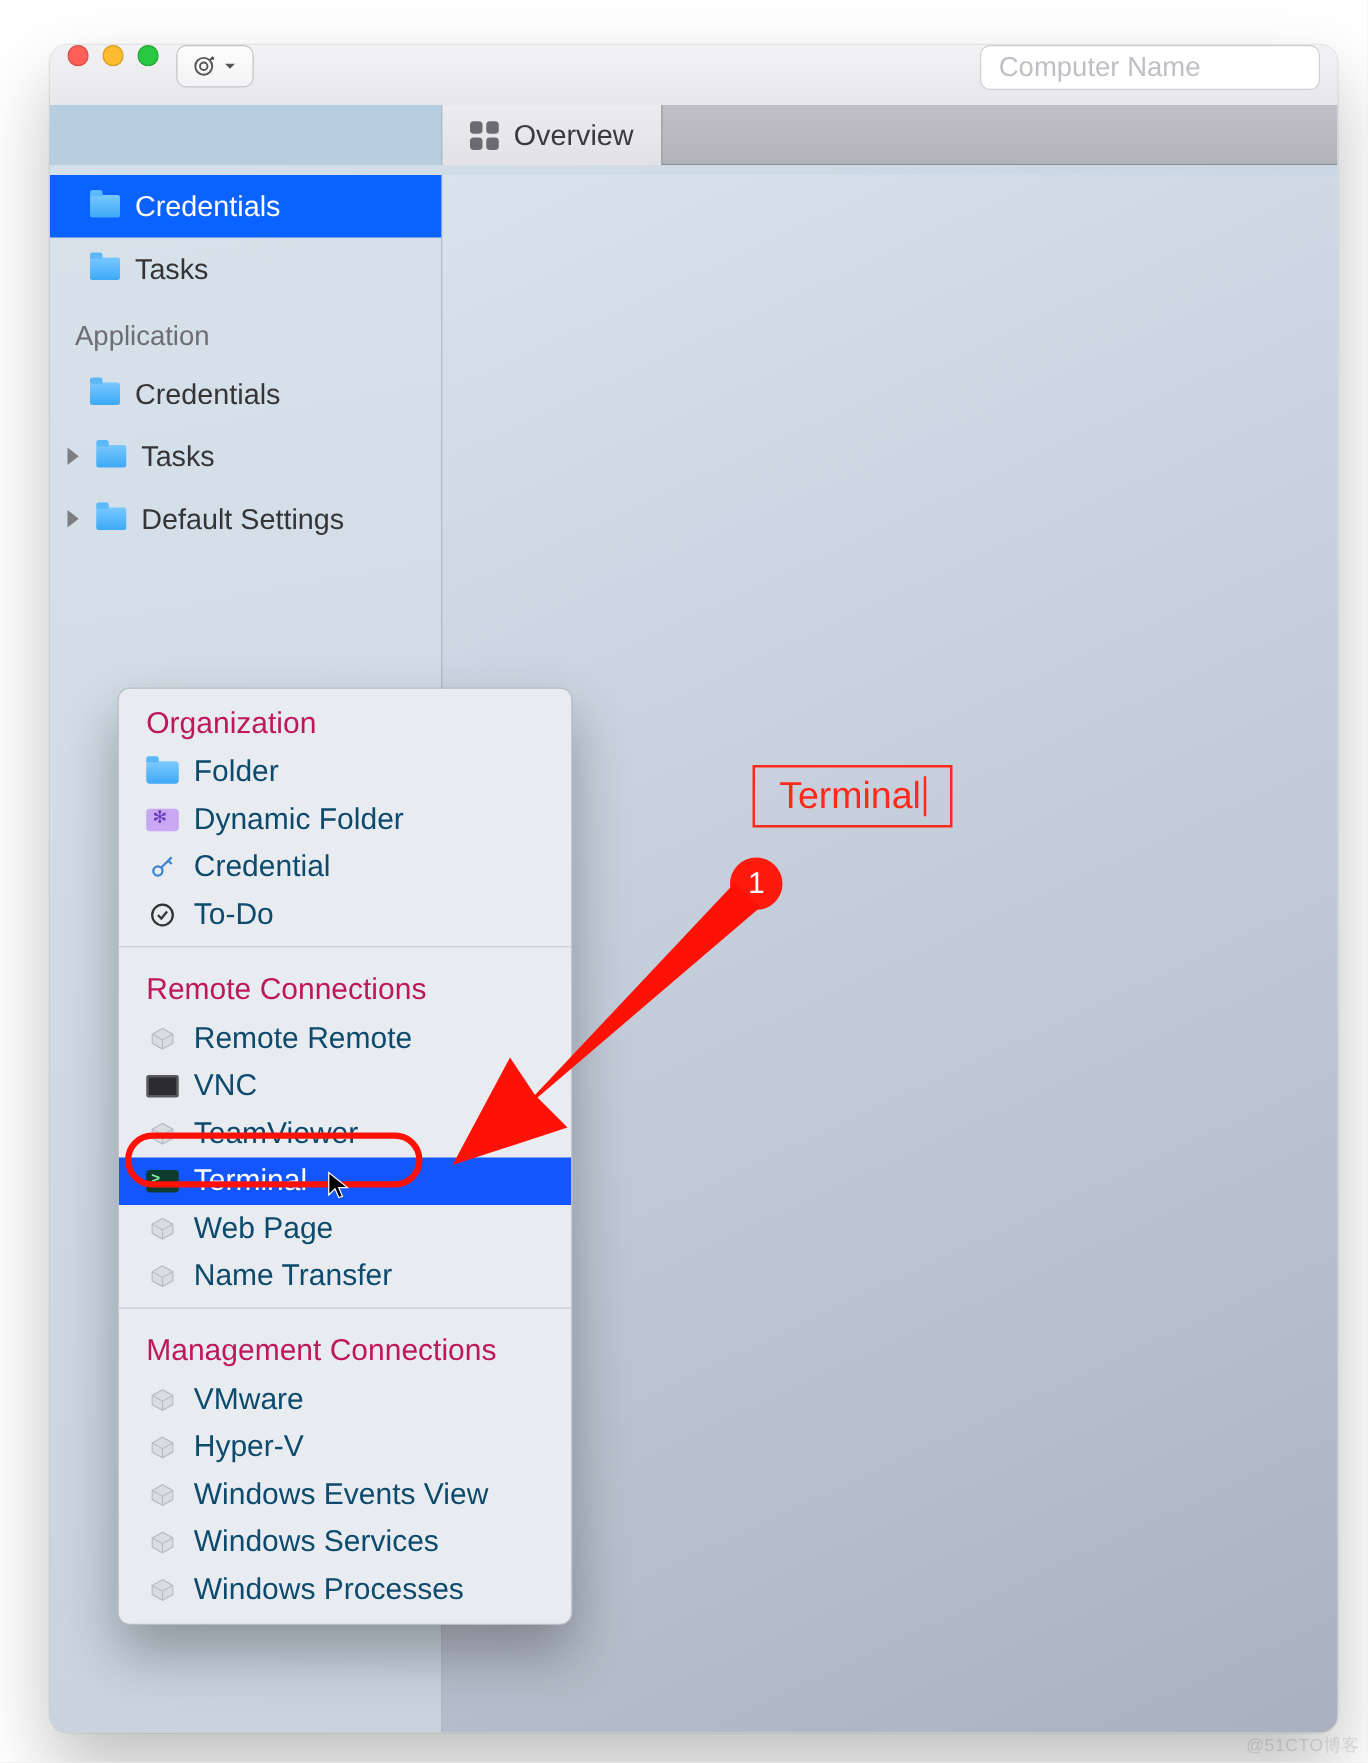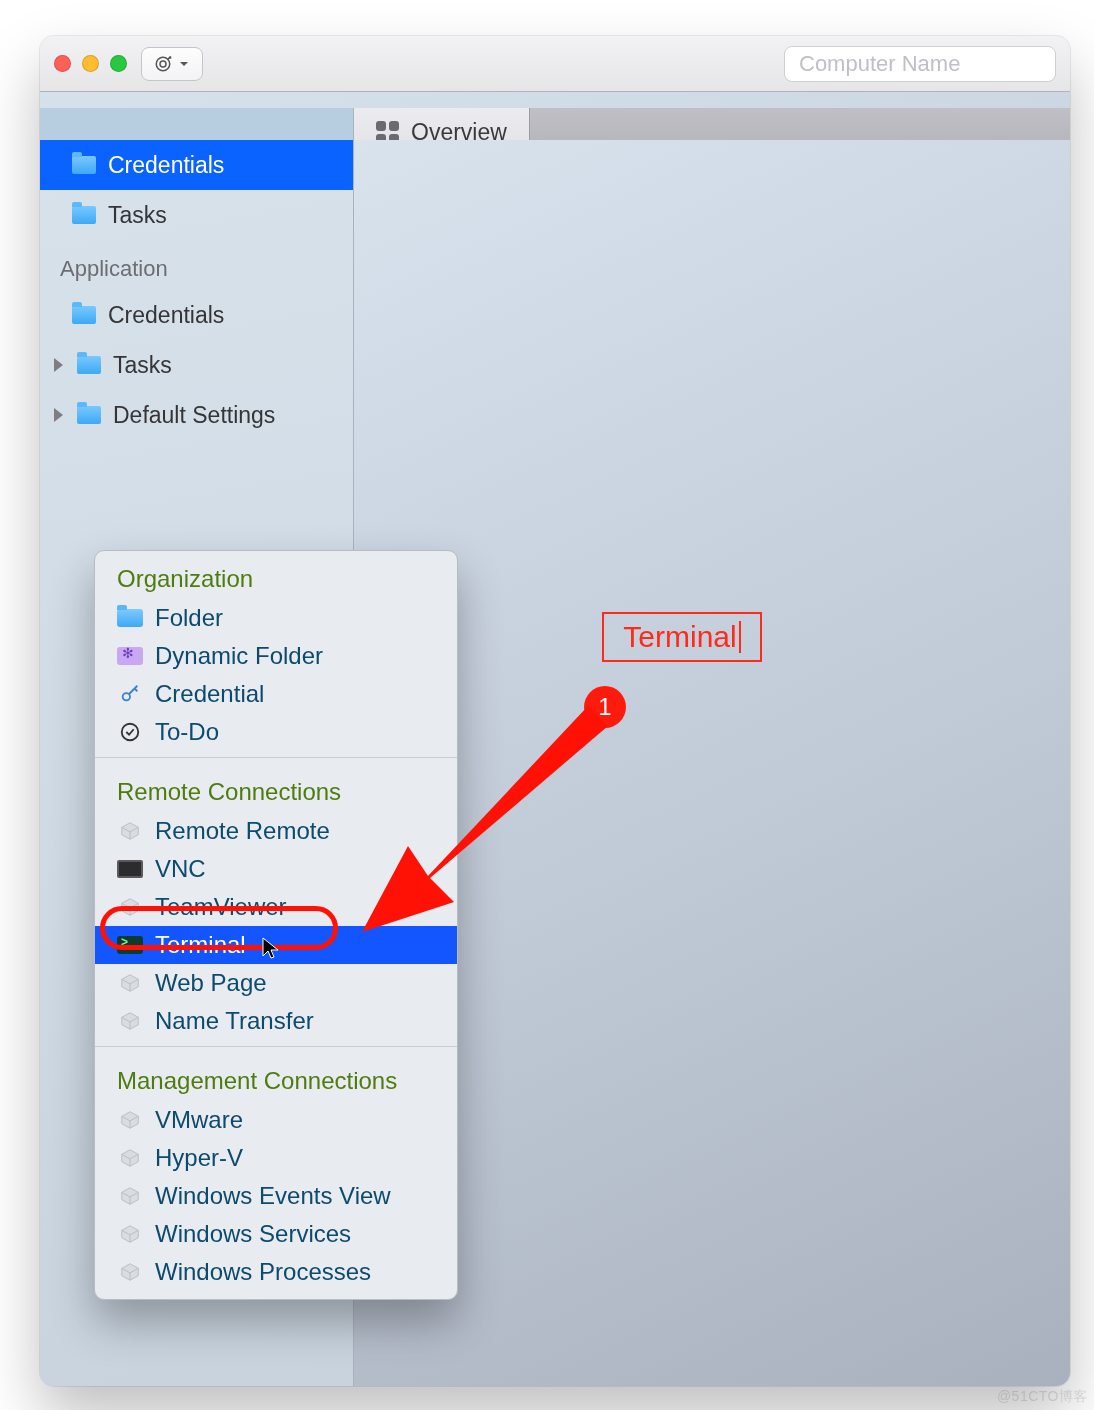--- a/index.html
+++ b/index.html
@@ -28,21 +28,21 @@
     background: linear-gradient(160deg, #d7e3ec 0%, #c5d0de 40%, #b6bfca 100%);
   }
   
   .titlebar {
     position: absolute;
     left: 0; top: 0; right: 0;
     height: 56px;
     background: linear-gradient(#f2f2f4, #e6e6e9);
     border-bottom: 1px solid #b2b2b6;
     display: flex;
-    align-items: center;
+    align-items: flex-start;
     padding: 0 14px;
   }
   .traffic { display: flex; gap: 11px; margin-right: 14px; }
   .dot { width: 17px; height: 17px; border-radius: 50%; border: 1px solid rgba(0,0,0,0.15); }
   .dot.red    { background: #ff5f57; }
   .dot.yellow { background: #febc2e; }
   .dot.green  { background: #28c840; }
   .toolbar-btn {
     display: flex; align-items: center; gap: 6px;
     height: 34px; padding: 0 12px;
@@ -60,21 +60,21 @@
     border: 1px solid #d0d0d4;
     border-radius: 8px;
     display: flex; align-items: center;
     padding: 0 14px;
     color: #bfbfc5;
     font-size: 22px;
   }
   
   .headerrow {
     position: absolute;
-    left: 0; top: 72px; right: 0;
+    left: 0; top: 48px; right: 0;
     height: 48px;
     display: flex;
   }
   .headerrow .server-chip {
     width: 314px;
     height: 48px;
     background: #b7cee0;
     border-right: 1px solid #a9b4bd;
   }
   .headerrow .tabstrip {
@@ -147,21 +147,21 @@
     background: #e8ebef;
     border: 1px solid #b7bcc3;
     border-radius: 10px;
     box-shadow: 0 22px 45px rgba(0,0,0,0.30);
     padding-bottom: 8px;
     overflow: hidden;
   }
   .popup-section-label {
     padding: 14px 0 6px 22px;
     font-size: 24px;
-    color: #4d7c0f;
+    color: #be185d;
   }
   .popup-item {
     display: flex; align-items: center; gap: 12px;
     height: 38px;
     padding-left: 22px;
     font-size: 24px;
     color: #0c4a6e;
     white-space: nowrap;
   }
   .popup-item.selected {

